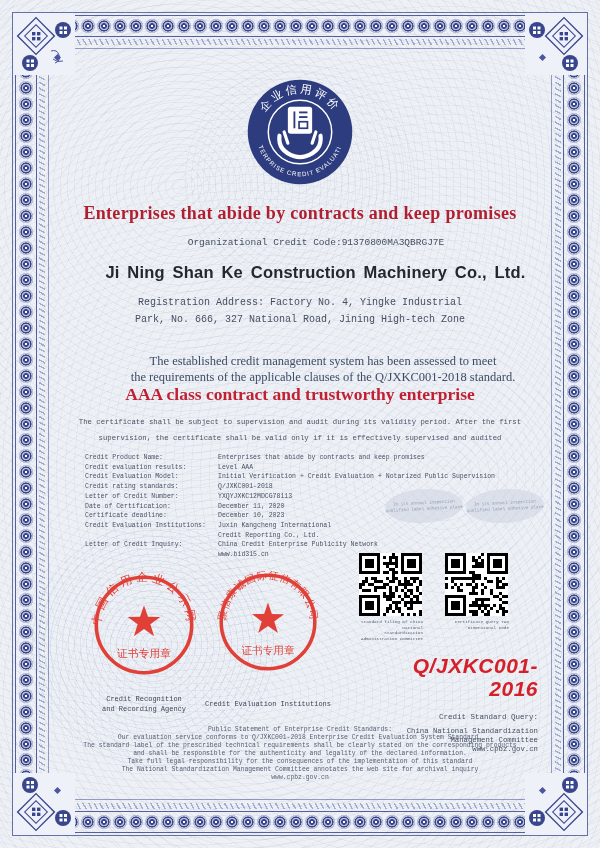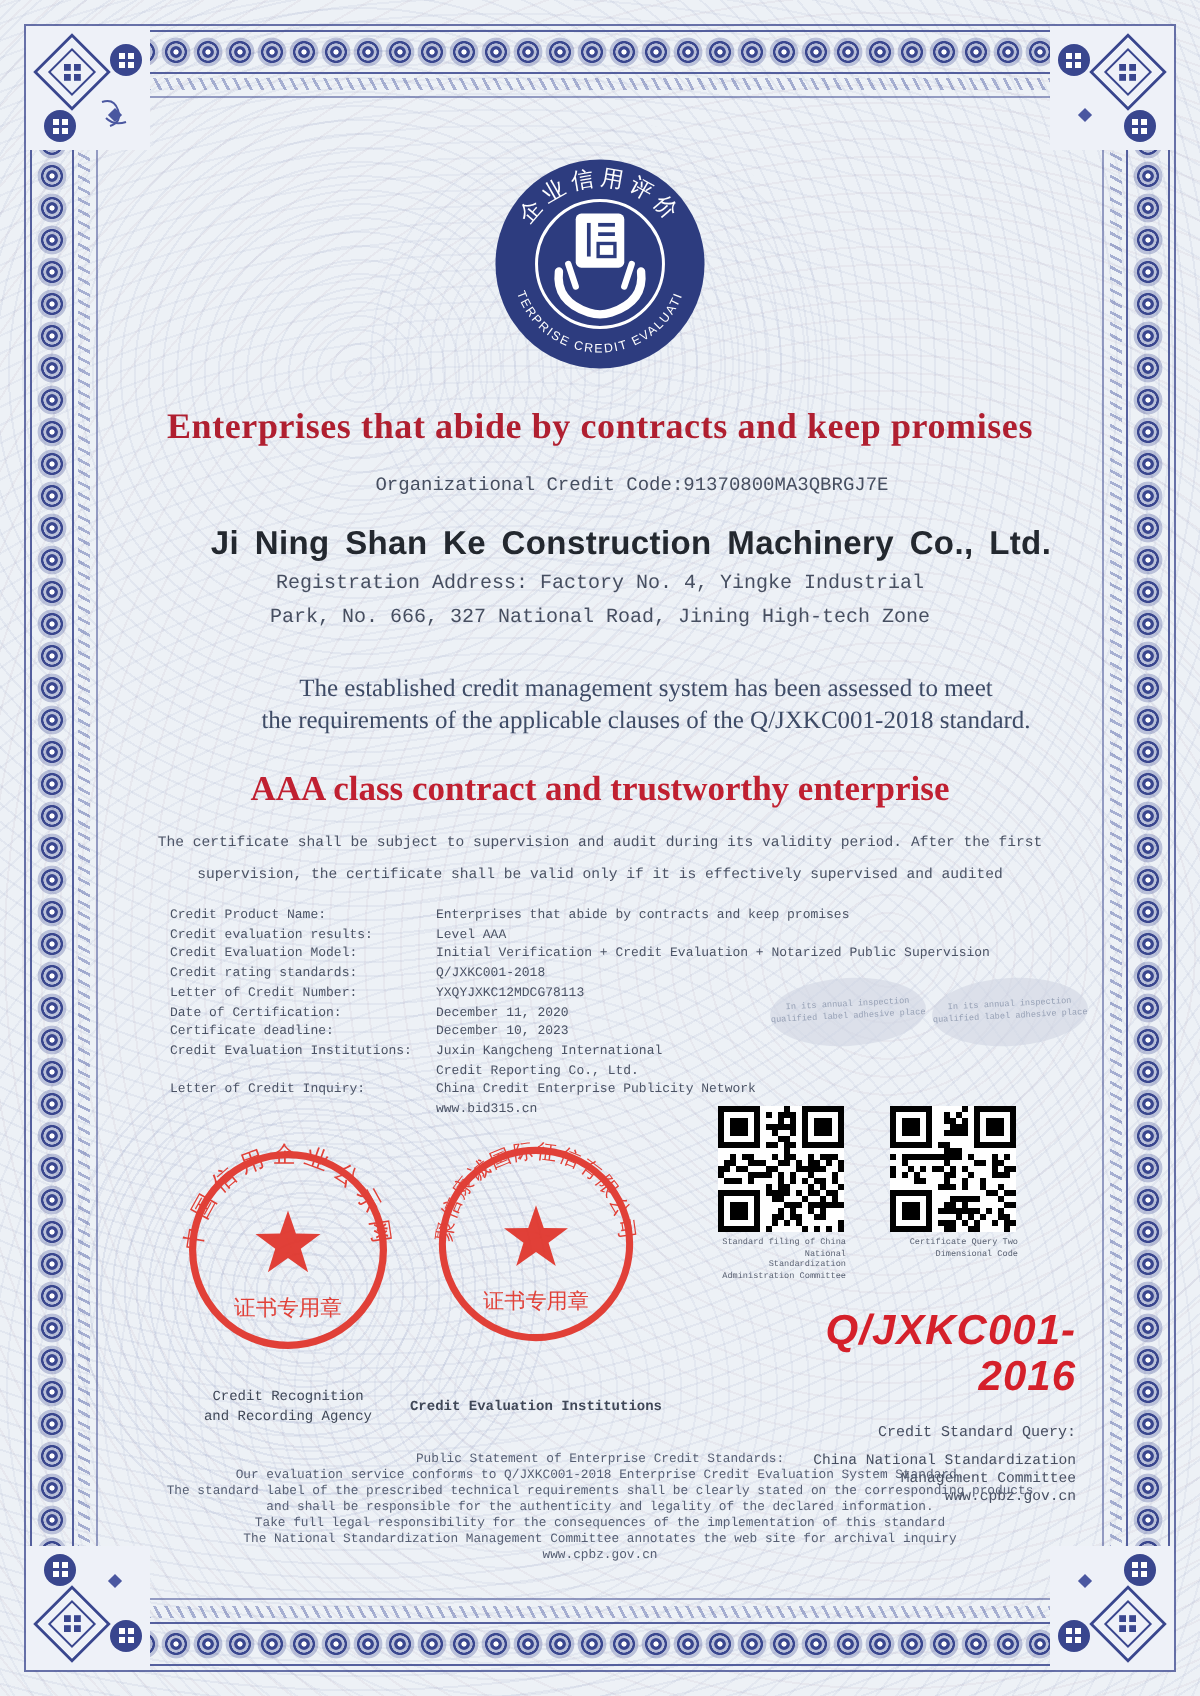--- a/index.html
+++ b/index.html
@@ -235,25 +235,25 @@
         </g>
         <path d="M -22 4 Q -24 20 -6 26 Q 0 28 6 26 Q 24 20 22 4" fill="none" stroke="#fff" stroke-width="4.5" stroke-linecap="round"></path>
         <path d="M -17 0 L -13 12" stroke="#fff" stroke-width="3.4" stroke-linecap="round"></path>
         <path d="M 17 0 L 13 12" stroke="#fff" stroke-width="3.4" stroke-linecap="round"></path>
       </svg>
     </div>
 
     <div class="abs title" style="top:203px;">Enterprises that abide by contracts and keep promises</div>
     <div class="abs mono code-line" style="top:237px;">Organizational Credit Code:91370800MA3QBRGJ7E</div>
     <div class="abs company" style="top:263px;margin-left:31px;">Ji Ning Shan Ke Construction Machinery Co., Ltd.</div>
-    <div class="abs mono addr" style="top:284px;">
+    <div class="abs mono addr" style="top:294px;">
       <div>Registration Address: Factory No. 4, Yingke Industrial</div>
       <div>Park, No. 666, 327 National Road, Jining High-tech Zone</div>
     </div>
-    <div class="abs serifnote" style="top:336px;padding-left:46px;">
+    <div class="abs serifnote" style="top:353px;padding-left:46px;">
       <div>The established credit management system has been assessed to meet</div>
       <div>the requirements of the applicable clauses of the Q/JXKC001-2018 standard.</div>
     </div>
     <div class="abs grade" style="top:384px;">AAA class contract and trustworthy enterprise</div>
     <div class="abs mono supervision" style="top:414px;text-align:center;">
       <div>The certificate shall be subject to supervision and audit during its validity period. After the first</div>
       <div>supervision, the certificate shall be valid only if it is effectively supervised and audited</div>
     </div>
 
     <div class="details">
@@ -327,21 +327,21 @@
         <circle r="53" fill="none" stroke="#e13228" stroke-width="4"></circle>
         <path d="M0,-19 L4.4,-6.1 L18.1,-5.9 L7.1,2.3 L11.2,15.4 L0,7.5 L-11.2,15.4 L-7.1,2.3 L-18.1,-5.9 L-4.4,-6.1 Z" fill="#e13228" transform="translate(0,-3)"></path>
         <text font-size="11.5" fill="#e13228" letter-spacing="1" font-family="'DejaVu Sans',sans-serif">
           <textPath href="#sealArc2" startOffset="50%" text-anchor="middle">聚信康诚国际征信有限公司</textPath>
         </text>
         <text y="36" font-size="12" fill="#e13228" text-anchor="middle" font-family="'DejaVu Sans',sans-serif">证书专用章</text>
       </svg>
     </div>
     <div class="seal-caption" style="left:84px;top:694px;width:120px;">Credit Recognition
 and Recording Agency</div>
-    <div class="seal-caption" style="left:178px;top:699px;width:180px;font-weight:bold;">Credit Evaluation Institutions</div>
+    <div class="seal-caption" style="left:178px;top:699px;width:180px;">Credit Evaluation Institutions</div>
 
     <div class="rightcol">
       <div class="qr-row">
         <div class="qr-box">
           <svg class="qr" viewBox="0 0 21 21">
             <rect width="21" height="21" fill="#fff"></rect>
             <path class="mods" fill="#000" d="M11 0h1v1h-1zM8 1h1v1h-1zM10 1h1v1h-1zM11 1h1v1h-1zM12 1h1v1h-1zM10 2h1v1h-1zM12 2h1v1h-1zM8 3h1v1h-1zM9 3h1v1h-1zM10 3h1v1h-1zM11 3h1v1h-1zM12 3h1v1h-1zM9 4h1v1h-1zM12 4h1v1h-1zM10 5h1v1h-1zM11 5h1v1h-1zM8 6h1v1h-1zM9 6h1v1h-1zM11 6h1v1h-1zM12 6h1v1h-1zM11 7h1v1h-1zM2 8h1v1h-1zM4 8h1v1h-1zM5 8h1v1h-1zM9 8h1v1h-1zM11 8h1v1h-1zM12 8h1v1h-1zM15 8h1v1h-1zM17 8h1v1h-1zM18 8h1v1h-1zM19 8h1v1h-1zM1 9h1v1h-1zM2 9h1v1h-1zM5 9h1v1h-1zM6 9h1v1h-1zM7 9h1v1h-1zM10 9h1v1h-1zM11 9h1v1h-1zM13 9h1v1h-1zM15 9h1v1h-1zM16 9h1v1h-1zM18 9h1v1h-1zM20 9h1v1h-1zM0 10h1v1h-1zM1 10h1v1h-1zM3 10h1v1h-1zM4 10h1v1h-1zM8 10h1v1h-1zM9 10h1v1h-1zM13 10h1v1h-1zM14 10h1v1h-1zM15 10h1v1h-1zM16 10h1v1h-1zM17 10h1v1h-1zM20 10h1v1h-1zM0 11h1v1h-1zM5 11h1v1h-1zM6 11h1v1h-1zM7 11h1v1h-1zM8 11h1v1h-1zM10 11h1v1h-1zM12 11h1v1h-1zM15 11h1v1h-1zM19 11h1v1h-1zM1 12h1v1h-1zM2 12h1v1h-1zM3 12h1v1h-1zM5 12h1v1h-1zM10 12h1v1h-1zM12 12h1v1h-1zM14 12h1v1h-1zM16 12h1v1h-1zM17 12h1v1h-1zM19 12h1v1h-1zM8 13h1v1h-1zM10 13h1v1h-1zM11 13h1v1h-1zM15 13h1v1h-1zM17 13h1v1h-1zM20 13h1v1h-1zM8 14h1v1h-1zM9 14h1v1h-1zM10 14h1v1h-1zM11 14h1v1h-1zM13 14h1v1h-1zM15 14h1v1h-1zM16 14h1v1h-1zM18 14h1v1h-1zM19 14h1v1h-1zM9 15h1v1h-1zM10 15h1v1h-1zM14 15h1v1h-1zM17 15h1v1h-1zM19 15h1v1h-1zM11 16h1v1h-1zM12 16h1v1h-1zM13 16h1v1h-1zM15 16h1v1h-1zM16 16h1v1h-1zM17 16h1v1h-1zM18 16h1v1h-1zM19 16h1v1h-1zM20 16h1v1h-1zM10 17h1v1h-1zM12 17h1v1h-1zM15 17h1v1h-1zM17 17h1v1h-1zM9 18h1v1h-1zM10 18h1v1h-1zM12 18h1v1h-1zM13 18h1v1h-1zM16 18h1v1h-1zM17 18h1v1h-1zM9 19h1v1h-1zM11 19h1v1h-1zM13 19h1v1h-1zM20 19h1v1h-1zM8 20h1v1h-1zM14 20h1v1h-1zM16 20h1v1h-1zM18 20h1v1h-1zM20 20h1v1h-1z"></path>
             <g fill="none" stroke="#000">
               <rect x="0.5" y="0.5" width="6" height="6"></rect>
                 <rect x="14.5" y="0.5" width="6" height="6"></rect>

